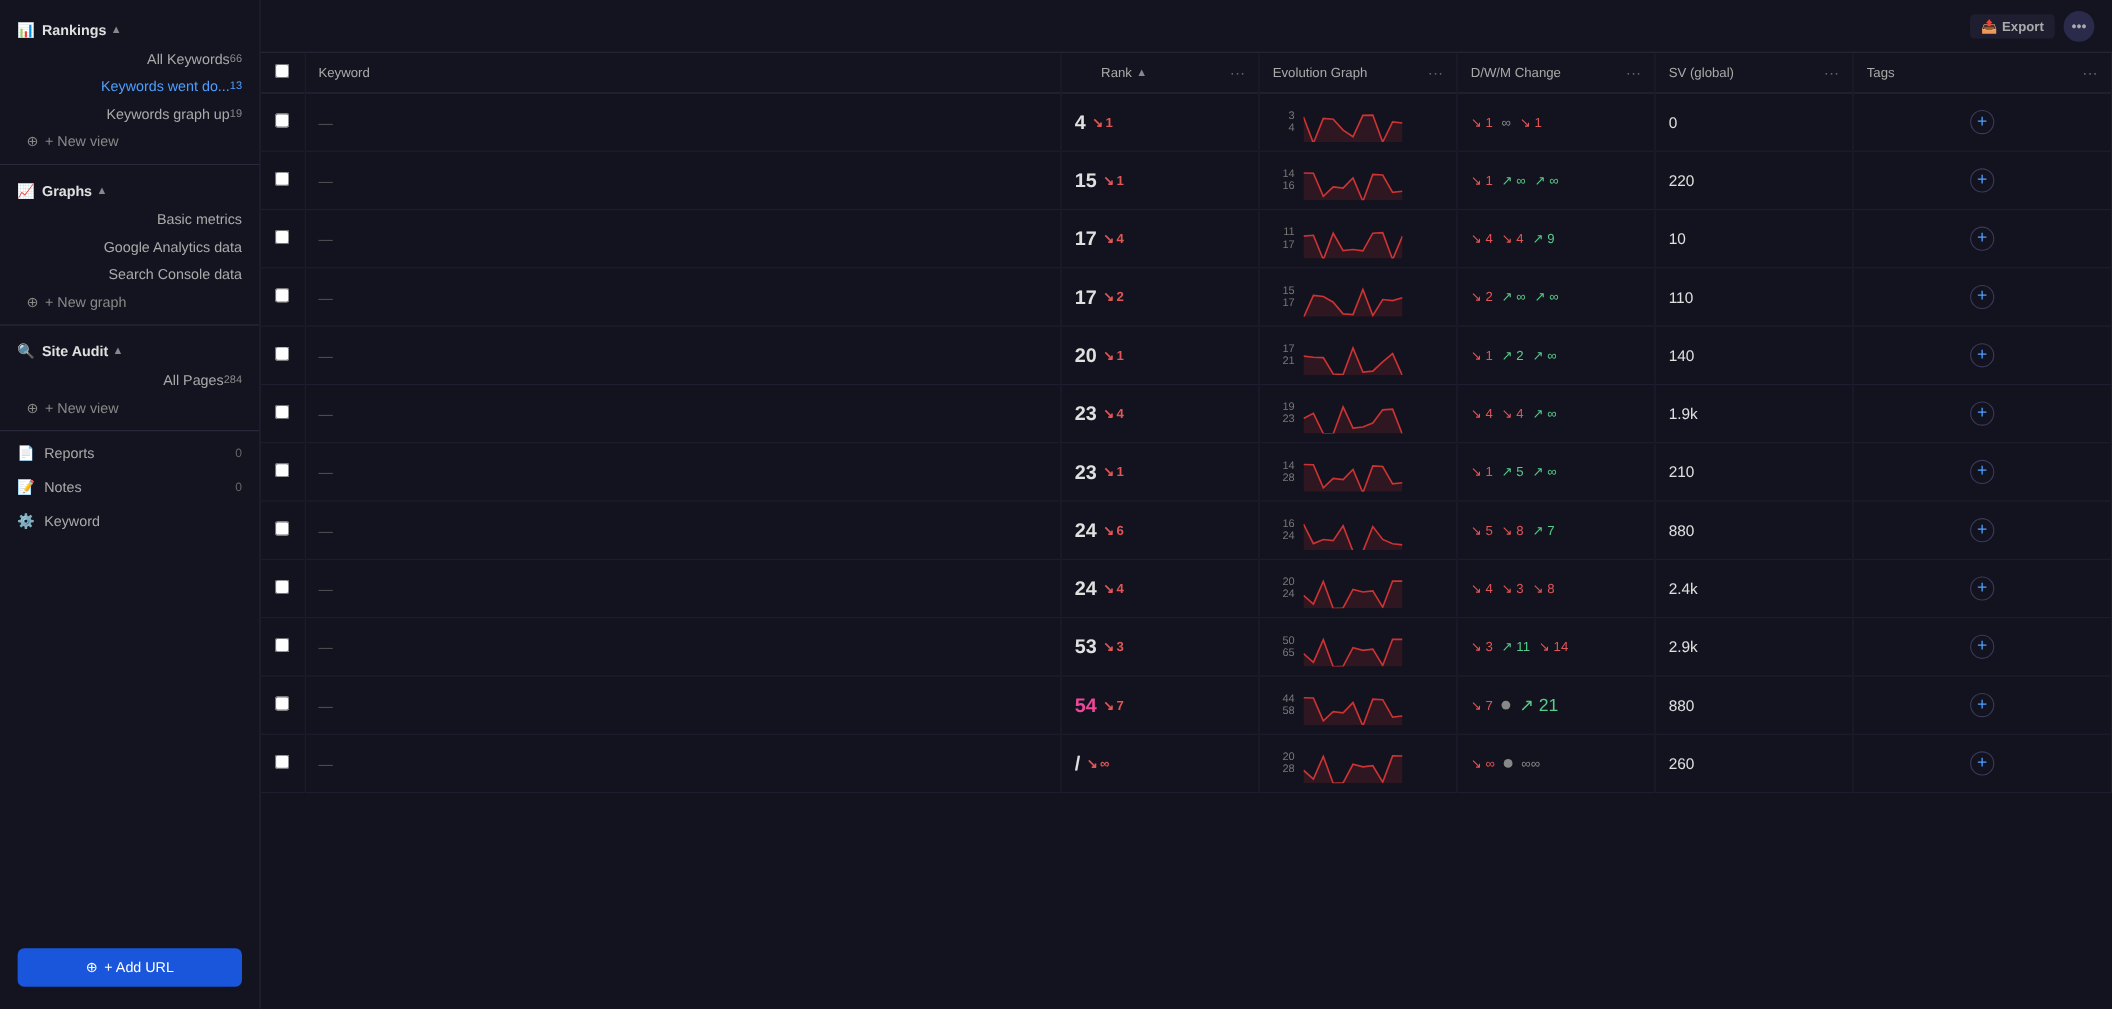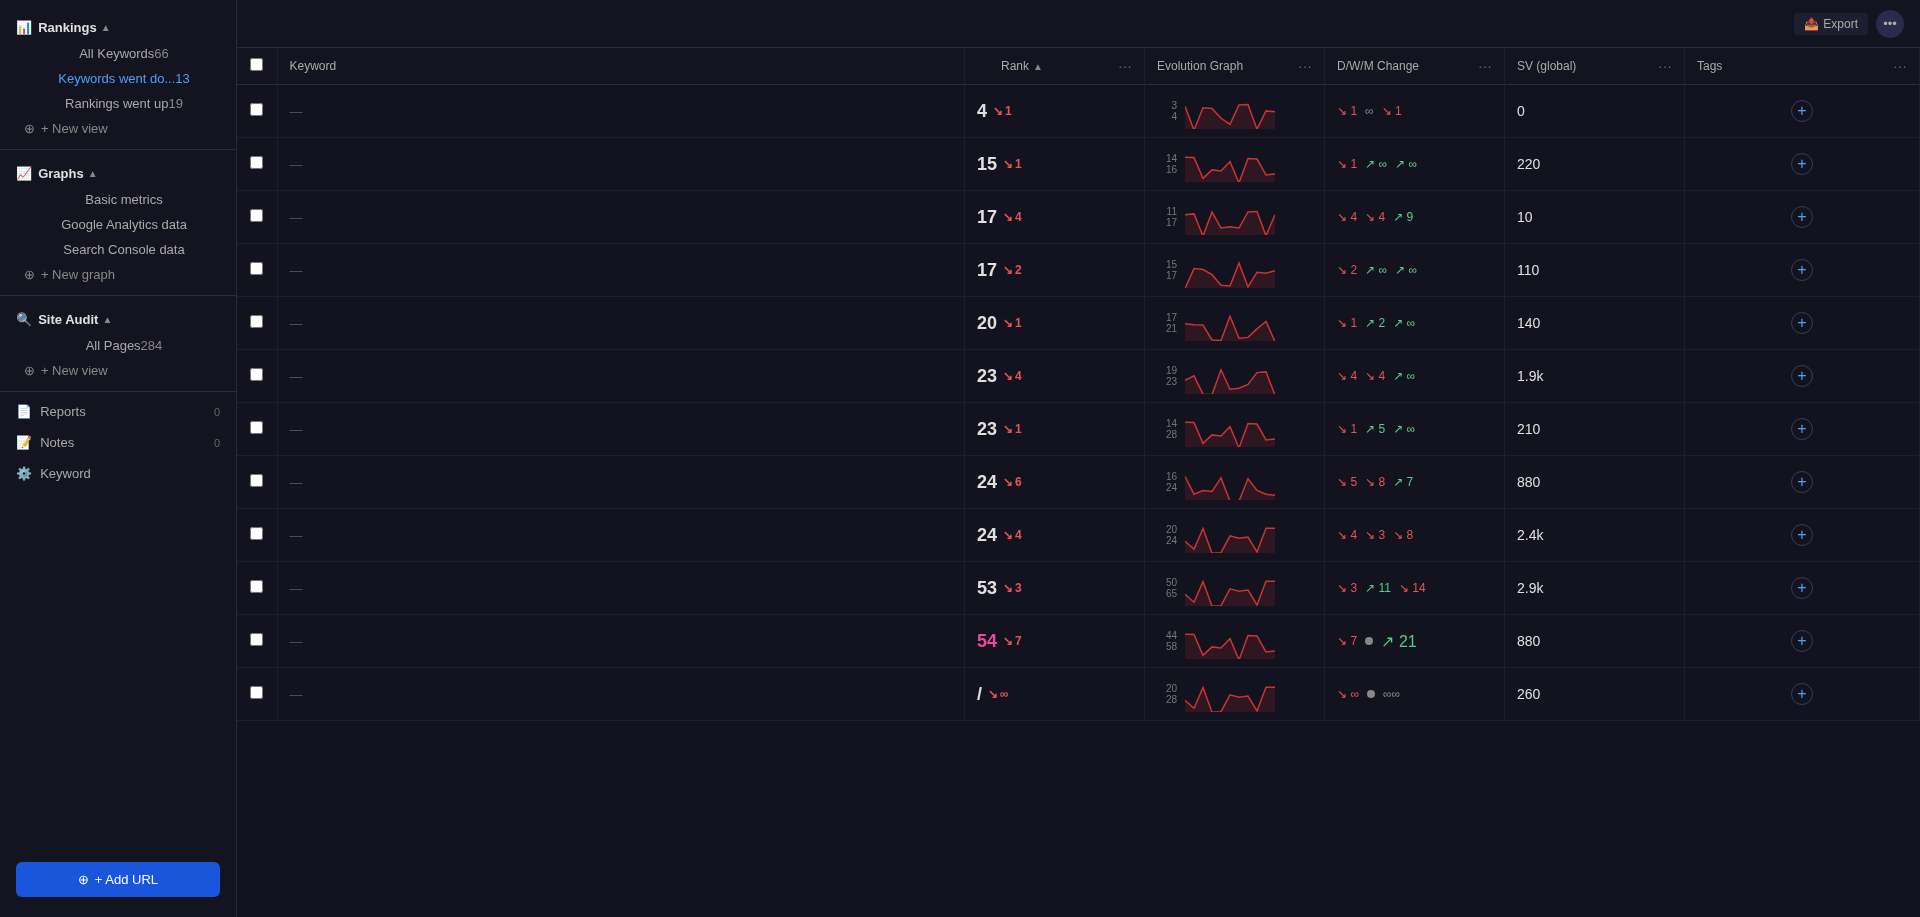--- a/index.html
+++ b/index.html
@@ -41,33 +41,33 @@
 
     .sidebar-section-header .arrow {
       margin-left: 4px;
       font-size: 10px;
       color: #888;
     }
 
     .sidebar-item {
       display: flex;
       align-items: center;
-      justify-content: center;
+      justify-content: flex-end;
       padding: 5px 16px 5px 28px;
       cursor: pointer;
       color: #aaa;
       font-size: 13px;
     }
 
     .sidebar-item.active {
       color: #4d9fff;
     }
 
     .sidebar-item .badge {
-      font-size: 13px;
+      font-size: 10px;
       color: #888;
     }
 
     .sidebar-item.active .badge {
       color: #4d9fff;
     }
 
     .sidebar-new-item {
       display: flex;
       align-items: center;
@@ -311,21 +311,21 @@
     </div>
     <div class="sidebar-item">
       <span>All Keywords</span>
       <span class="badge">66</span>
     </div>
     <div class="sidebar-item active">
       <span>Keywords went do...</span>
       <span class="badge">13</span>
     </div>
     <div class="sidebar-item">
-      <span>Rankings went up</span>
+      <span>Keywords graph up</span>
       <span class="badge">19</span>
     </div>
     <div class="sidebar-new-item">
       <span>⊕</span>
       <span>+ New view</span>
     </div>
   </div>
 
   <div class="divider"></div>
 
@@ -398,21 +398,21 @@
     <span>+ Add URL</span>
   </button>
 </div>
 
 <div class="main">
   <div class="top-bar">
 
     <div style="display:flex;align-items:center;gap:8px;">
       <div style="display:flex;align-items:center;gap:4px;background:#1e1e30;padding:4px 10px;border-radius:4px;cursor:pointer;">
         <span style="color:#aaa;font-size:12px;">📤</span>
-        <span style="color:#aaa;font-size:12px;">Export</span>
+        <span style="color:#aaa;font-size:12px;font-weight:bold;">Export</span>
       </div>
       <div style="width:28px;height:28px;border-radius:50%;background:#2a2a4a;display:flex;align-items:center;justify-content:center;cursor:pointer;">
         <span style="color:#aaa;">•••</span>
       </div>
     </div>
   </div>
 
   <div class="table-container">
     <table>
       <thead>

